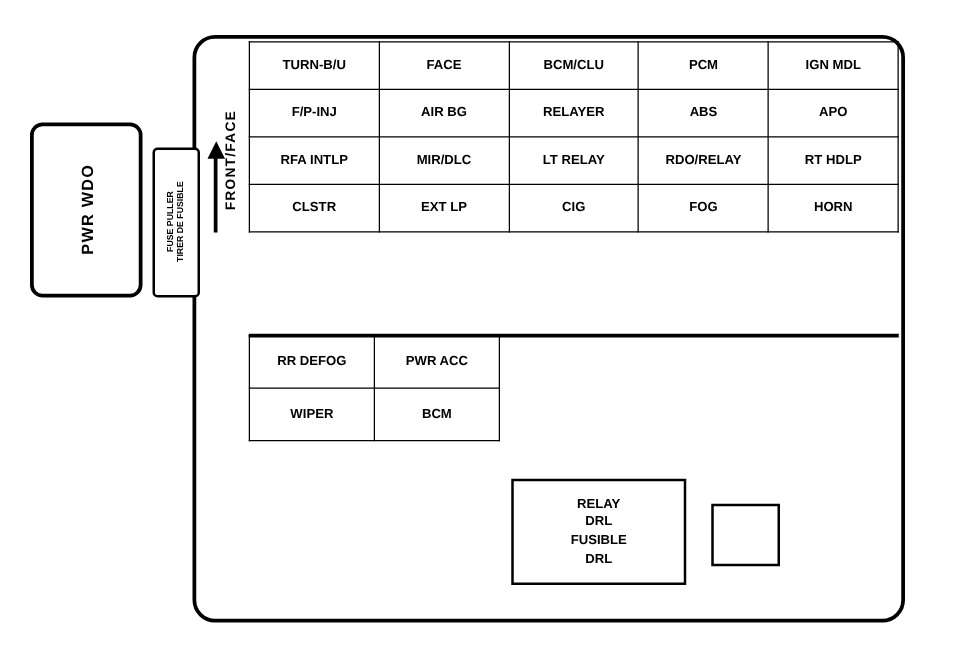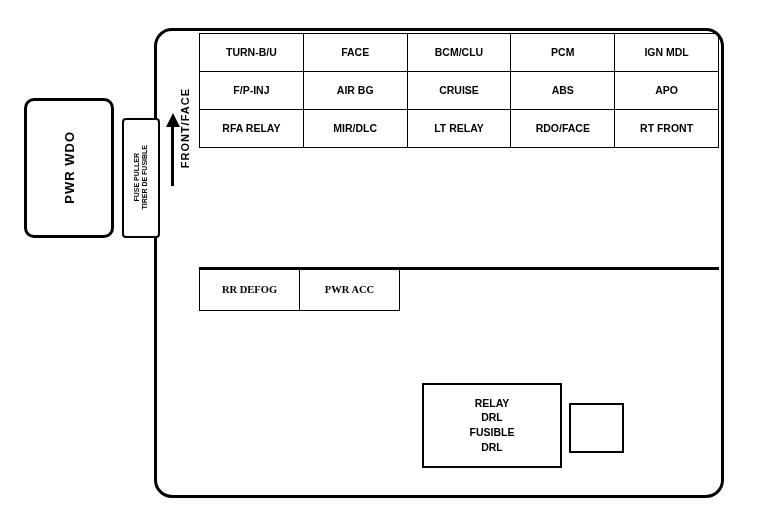--- a/index.html
+++ b/index.html
@@ -148,21 +148,20 @@
       font-size: 10.5px;
       font-weight: bold;
     }
 
     
     .lower-left-grid {
       position: absolute;
       top: 235px;
       left: 0;
       border-collapse: collapse;
-      font-family: Liberation Serif, serif;
     }
 
     .lower-left-grid td {
       border: 1.5px solid #000;
       text-align: center;
       vertical-align: middle;
       padding: 2px 1px;
       width: 100px;
       height: 42px;
       font-size: 10.5px;
@@ -177,21 +176,20 @@
       width: 140px;
       height: 85px;
       border: 2px solid #000;
       display: flex;
       align-items: center;
       justify-content: center;
       font-size: 10.5px;
       font-weight: bold;
       text-align: center;
       line-height: 1.4;
-      margin-left: 13px;
     }
 
     
     .small-box {
       position: absolute;
       top: 370px;
       left: 370px;
       width: 55px;
       height: 50px;
       border: 2px solid #000;
@@ -237,41 +235,52 @@
         <tr>
           <td>TURN-B/U</td>
           <td>FACE</td>
           <td>BCM/CLU</td>
           <td>PCM</td>
           <td>IGN MDL</td>
         </tr>
         <tr>
           <td>F/P-INJ</td>
           <td>AIR BG</td>
-          <td>CRUISE</td>
+          <td>RELAYER</td>
           <td>ABS</td>
           <td>APO</td>
         </tr>
         <tr>
-          <td>RFA RELAY</td>
+          <td>RFA INTLP</td>
           <td>MIR/DLC</td>
           <td>LT RELAY</td>
-          <td>RDO/FACE</td>
-          <td>RT FRONT</td>
+          <td>RDO/RELAY</td>
+          <td>RT HDLP</td>
+        </tr>
+        <tr>
+          <td>CLSTR</td>
+          <td>EXT LP</td>
+          <td>CIG</td>
+          <td>FOG</td>
+          <td>HORN</td>
         </tr>
       </tbody>
     </table>
 
     <div class="separator-line"></div>
 
     <table class="lower-left-grid">
       <tbody>
         <tr>
           <td>RR DEFOG</td>
           <td>PWR ACC</td>
+        </tr>
+        <tr>
+          <td>WIPER</td>
+          <td>BCM</td>
         </tr>
       </tbody>
     </table>
 
     <div class="relay-box">
       <span>
         <span>RELAY</span><br>
         <span>DRL</span><br>
         <span>FUSIBLE</span><br>
         <span>DRL</span>

